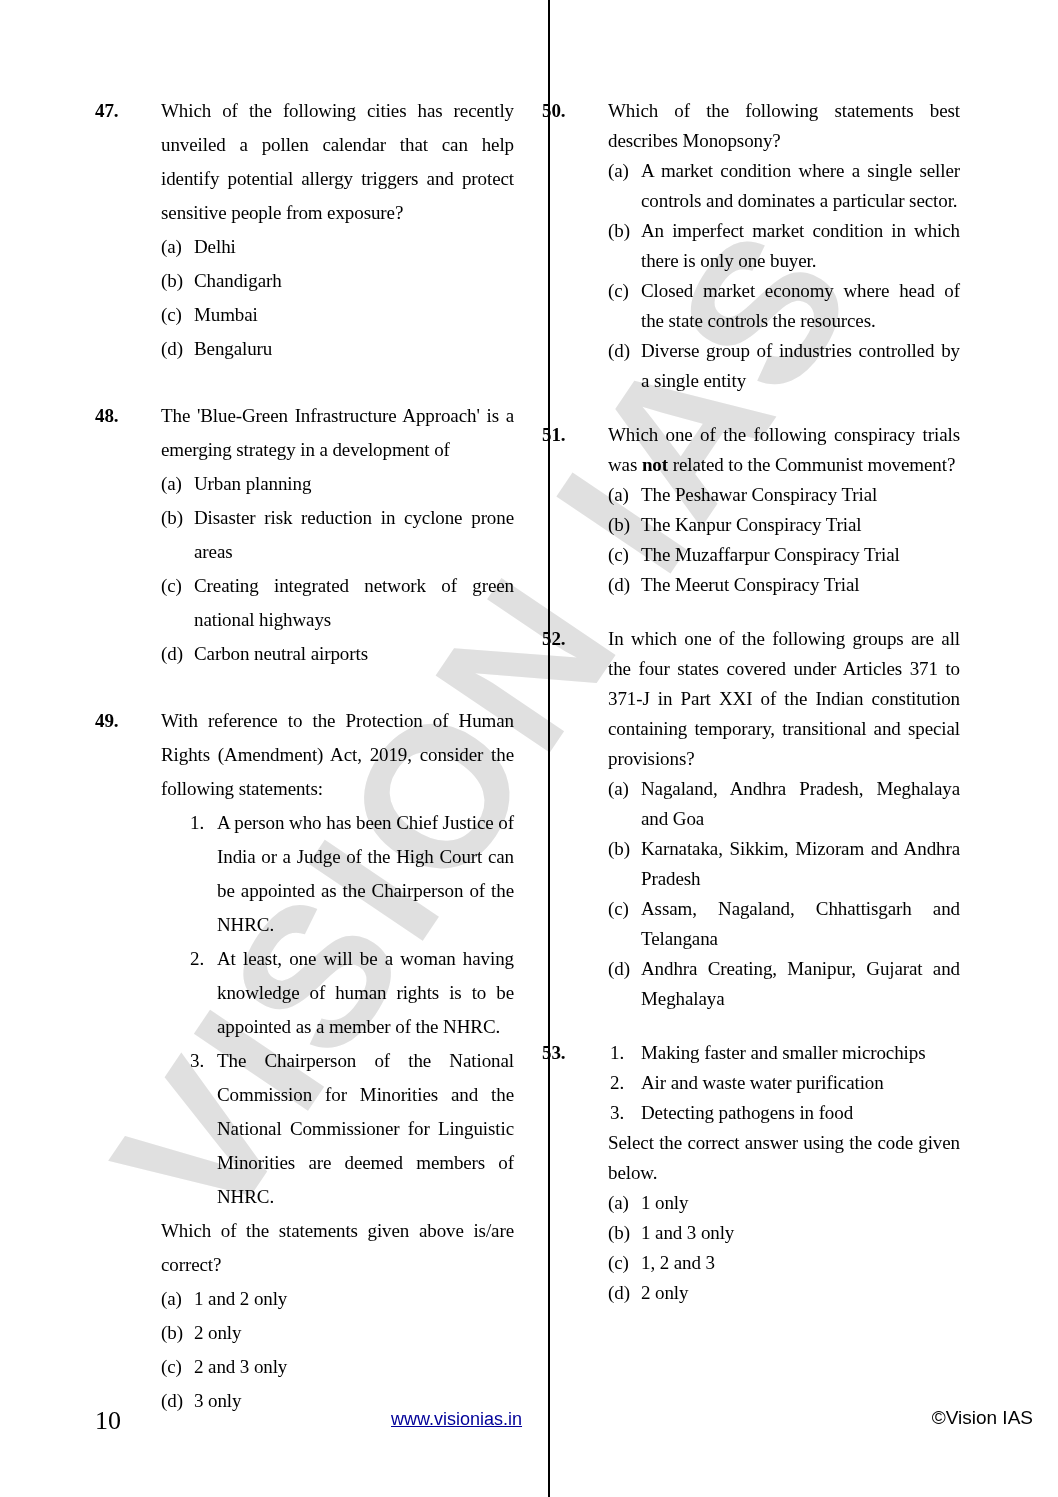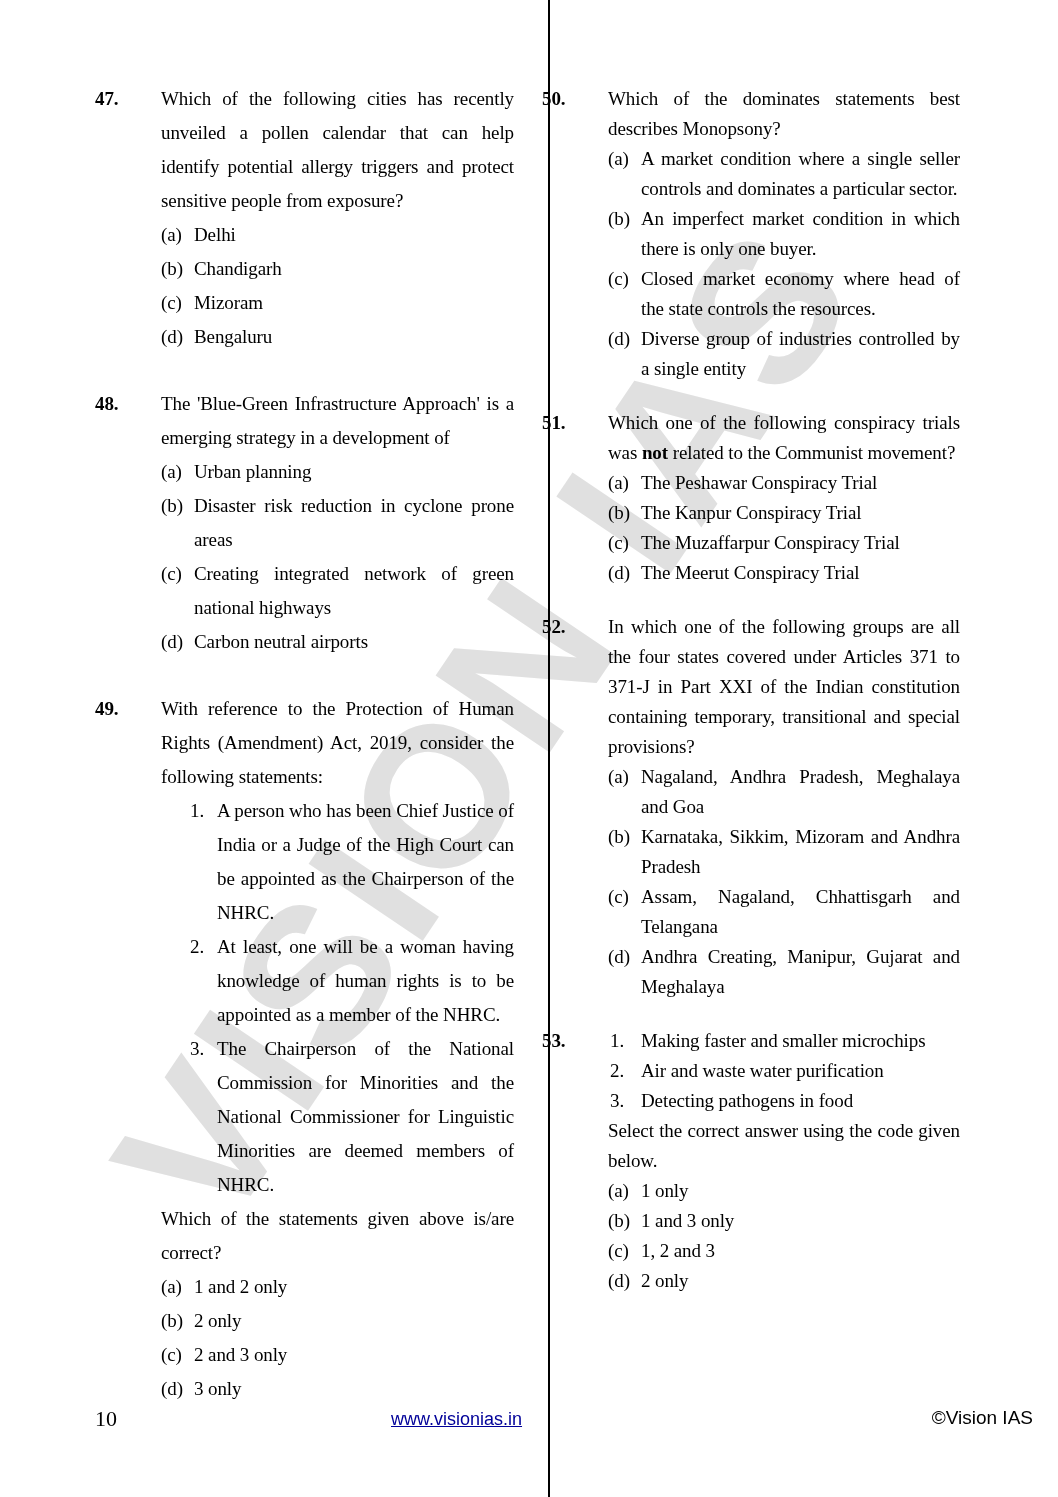--- a/index.html
+++ b/index.html
@@ -34,38 +34,38 @@
     z-index:2;
   }
   .column{
     position:absolute;
     z-index:1;
     font-size:19px;
     letter-spacing:-0.1px;
   }
   .column.left{ left:95px; top:82px;  width:419px; line-height:34px; }
   .column.right{ left:542px; top:84px; width:418px; line-height:30px; }
-  .question{ position:relative; padding-left:66px; }
+  .question{ position:relative; padding-left:66px;margin-top:12px; }
   .column.left  .question{ margin-bottom:33px; }
   .column.right .question{ margin-bottom:24px; }
   .qnum{
     position:absolute; left:0; top:0;
     font-weight:bold;
   }
   .row{ text-align:justify; position:relative; }
   .row.option{ padding-left:33px; }
   .row.option > .lbl{ position:absolute; left:0; top:0; }
   .row.statement{ padding-left:56px; }
   .row.statement > .lbl{ position:absolute; left:29px; top:0; }
   .row.statement.flush{ padding-left:33px; }
   .row.statement.flush > .lbl{ left:2px; }
   b{ font-weight:bold; }
   .footer-page{
     position:absolute; left:95px; top:1406px;
-    font-size:22px; z-index:1;
+    font-size:26px; z-index:1;
   }
   .footer-link{
     position:absolute; left:391px; top:1409px;
     font-family:"Liberation Sans", sans-serif;
     font-size:18px;
     color:#000099;
     text-decoration:underline;
     z-index:1;
     cursor:pointer;
     text-align:right;
@@ -81,21 +81,21 @@
 <body>
 
 <div class="watermark">VISION IAS</div>
 
 <div class="column left">
     <div class="question">
       <span class="qnum">47.</span>
       <div class="row para"><span class="txt"><span>Which of the following cities has recently unveiled a pollen calendar that can help identify potential allergy triggers and protect sensitive people from exposure?</span></span></div>
       <div class="row option"><span class="lbl">(a)</span><span class="txt"><span>Delhi</span></span></div>
       <div class="row option"><span class="lbl">(b)</span><span class="txt"><span>Chandigarh</span></span></div>
-      <div class="row option"><span class="lbl">(c)</span><span class="txt"><span>Mizoram</span></span></div>
+      <div class="row option"><span class="lbl">(c)</span><span class="txt"><span>Mumbai</span></span></div>
       <div class="row option"><span class="lbl">(d)</span><span class="txt"><span>Bengaluru</span></span></div>
     </div>
     <div class="question">
       <span class="qnum">48.</span>
       <div class="row para"><span class="txt"><span>The 'Blue-Green Infrastructure Approach' is a emerging strategy in a development of</span></span></div>
       <div class="row option"><span class="lbl">(a)</span><span class="txt"><span>Urban planning</span></span></div>
       <div class="row option"><span class="lbl">(b)</span><span class="txt"><span>Disaster risk reduction in cyclone prone areas</span></span></div>
       <div class="row option"><span class="lbl">(c)</span><span class="txt"><span>Creating integrated network of green national highways</span></span></div>
       <div class="row option"><span class="lbl">(d)</span><span class="txt"><span>Carbon neutral airports</span></span></div>
     </div>
@@ -109,21 +109,21 @@
       <div class="row option"><span class="lbl">(a)</span><span class="txt"><span>1 and 2 only</span></span></div>
       <div class="row option"><span class="lbl">(b)</span><span class="txt"><span>2 only</span></span></div>
       <div class="row option"><span class="lbl">(c)</span><span class="txt"><span>2 and 3 only</span></span></div>
       <div class="row option"><span class="lbl">(d)</span><span class="txt"><span>3 only</span></span></div>
     </div>
   </div>
 <div class="divider"></div>
 <div class="column right">
     <div class="question">
       <span class="qnum">50.</span>
-      <div class="row para"><span class="txt"><span>Which of the dominates statements best describes Monopsony?</span></span></div>
+      <div class="row para"><span class="txt"><span>Which of the following statements best describes Monopsony?</span></span></div>
       <div class="row option"><span class="lbl">(a)</span><span class="txt"><span>A market condition where a single seller controls and dominates a particular sector.</span></span></div>
       <div class="row option"><span class="lbl">(b)</span><span class="txt"><span>An imperfect market condition in which there is only one buyer.</span></span></div>
       <div class="row option"><span class="lbl">(c)</span><span class="txt"><span>Closed market economy where head of the state controls the resources.</span></span></div>
       <div class="row option"><span class="lbl">(d)</span><span class="txt"><span>Diverse group of industries controlled by a single entity</span></span></div>
     </div>
     <div class="question">
       <span class="qnum">51.</span>
       <div class="row para"><span class="txt"><span>Which one of the following conspiracy trials was </span><b>not</b><span> related to the Communist movement?</span></span></div>
       <div class="row option"><span class="lbl">(a)</span><span class="txt"><span>The Peshawar Conspiracy Trial</span></span></div>
       <div class="row option"><span class="lbl">(b)</span><span class="txt"><span>The Kanpur Conspiracy Trial</span></span></div>

